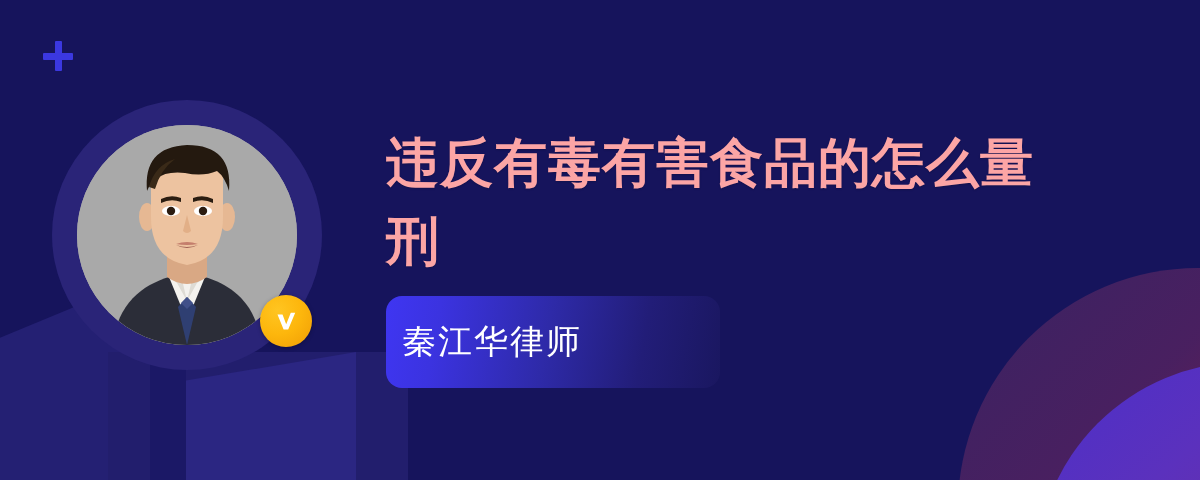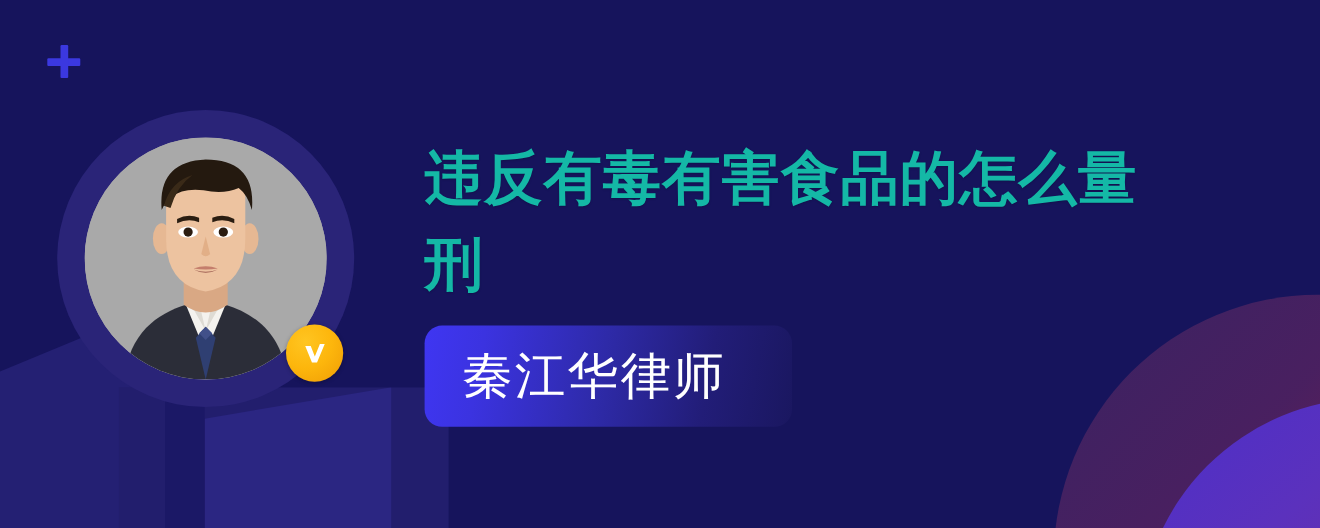--- a/index.html
+++ b/index.html
@@ -109,42 +109,42 @@
   .verified-badge svg { width: 30px; height: 30px; display: block; }
 
   
   .content {
     position: absolute;
     left: 386px; top: 124px;
     width: 740px;
   }
   .title {
     margin: 0;
-    color: #14b8a6;
+    color: #fca5a5;
     font-size: 53px;
     font-weight: 700;
     line-height: 78px;
     letter-spacing: 1px;
     max-width: 690px;
     text-shadow: 0 1px 2px rgba(0,0,0,.18);
   }
   .name-button {
     margin-top: 16px;
     display: inline-flex;
     align-items: center;
     justify-content: flex-start;
     box-sizing: border-box;
     width: 334px;
     height: 92px;
-    padding: 0 34px;
+    padding: 0 16px;
     border: none;
     border-radius: 16px;
     background: linear-gradient(100deg, #3f36f2 0%, #3b33e0 16%, #2e2aa8 48%, #221d78 76%, #1a1760 100%);
     color: #ffffff;
-    font-size: 46px;
+    font-size: 34px;
     font-weight: 500;
     letter-spacing: 2px;
     font-family: "Liberation Sans", "DejaVu Sans", sans-serif;
     cursor: pointer;
   }
 </style>
 </head>
 <body>
 
 <div id="stage">

